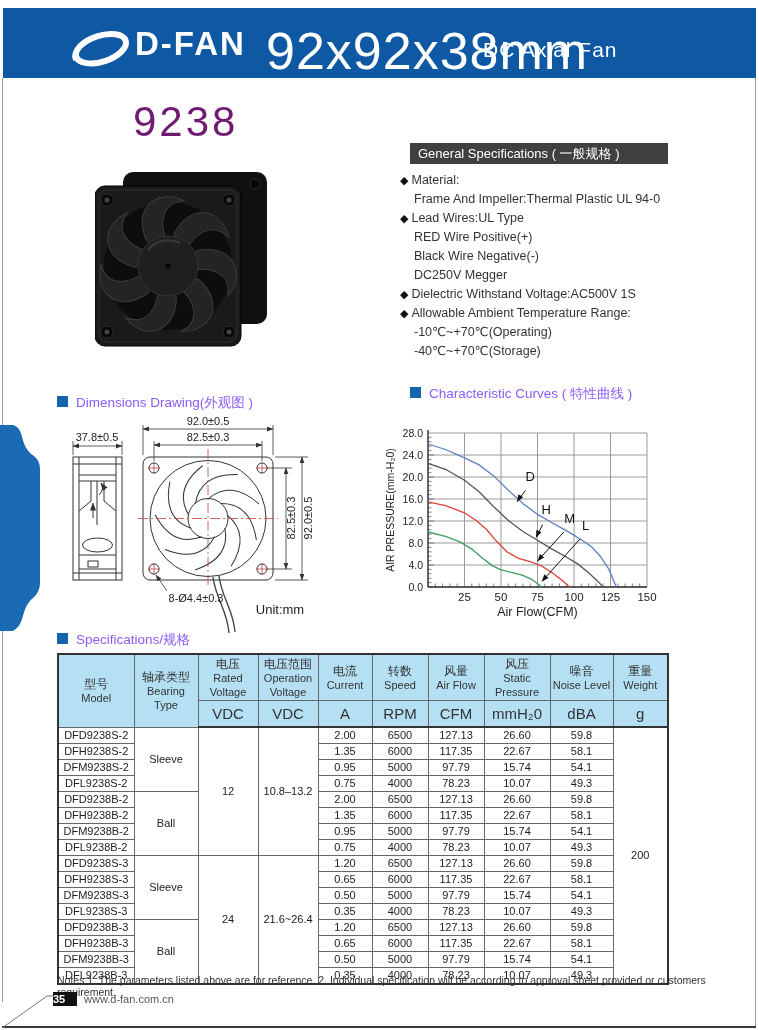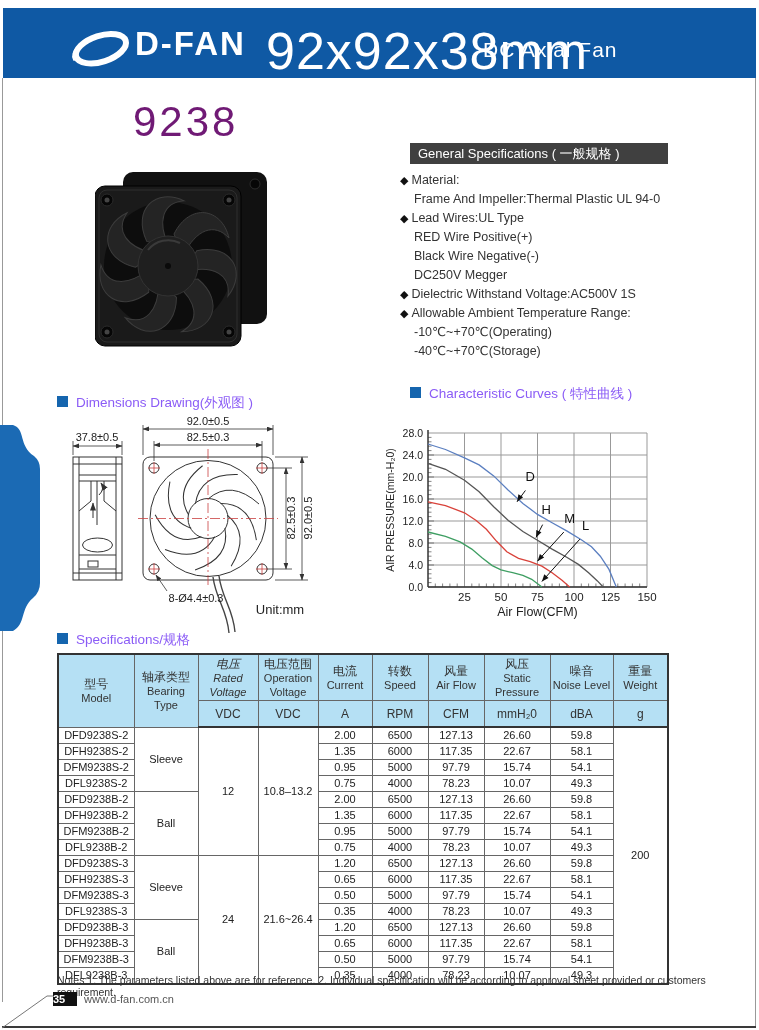--- a/index.html
+++ b/index.html
@@ -33,21 +33,21 @@
   .sec-title .sq{width:11px;height:11px;background:#1565ae;margin:2px 8px 0 0;flex:none;}
   
   .dims-svg{position:absolute;left:55px;top:415px;}
   .chart-svg{position:absolute;left:385px;top:416px;}
   
   .spec-table{position:absolute;left:57px;top:653px;border-collapse:collapse;table-layout:fixed;}
   .spec-table th,.spec-table td{border:1px solid #666;text-align:center;vertical-align:middle;
       padding:0;font-weight:normal;overflow:hidden;}
   .spec-table thead th{background:#b5e0f4;color:#333;font-size:12px;line-height:14px;}
   .spec-table thead .en{font-size:11px;}
-  .spec-table thead tr.units th{height:25px;border-bottom:2px solid #333;font-size:12px;}
+  .spec-table thead tr.units th{height:25px;border-bottom:2px solid #333;font-size:15px;}
   .spec-table tbody td{font-size:11px;color:#222;height:15px;line-height:15px;}
   .spec-table{border:2px solid #333;}
   
   .notes{position:absolute;left:57px;top:974px;width:690px;font-size:10.5px;color:#333;}
   .pgbox{position:absolute;left:53px;top:992px;width:24px;height:14px;background:#111;color:#fff;
          font-size:11px;font-weight:bold;line-height:14px;}
   .url{position:absolute;left:84px;top:992px;font-size:11px;color:#555;line-height:14px;}
   .corner-svg{position:absolute;left:2px;top:994px;}
 </style>
 </head>
@@ -363,21 +363,21 @@
     <thead id="spec-thead">
         <tr>
           <th rowspan="2" style="height: 70px;">
             <div>型号</div>
             <div class="en">Model</div>
           </th>
           <th rowspan="2" style="height: 70px;">
             <div>轴承类型</div>
             <div class="en">Bearing Type</div>
           </th>
-          <th style="height: 45px; font-style: italic;">
+          <th style="height: 45px;">
             <div>电压</div>
             <div class="en">Rated Voltage</div>
           </th>
           <th style="height: 45px;">
             <div>电压范围</div>
             <div class="en">Operation Voltage</div>
           </th>
           <th style="height: 45px;">
             <div>电流</div>
             <div class="en">Current</div>

